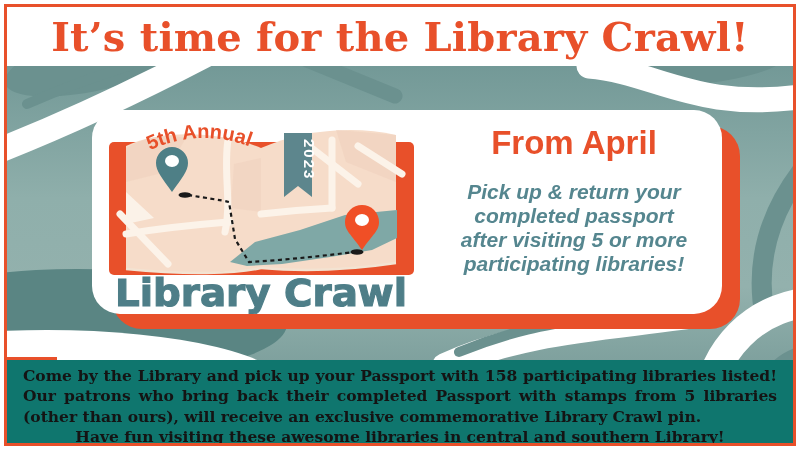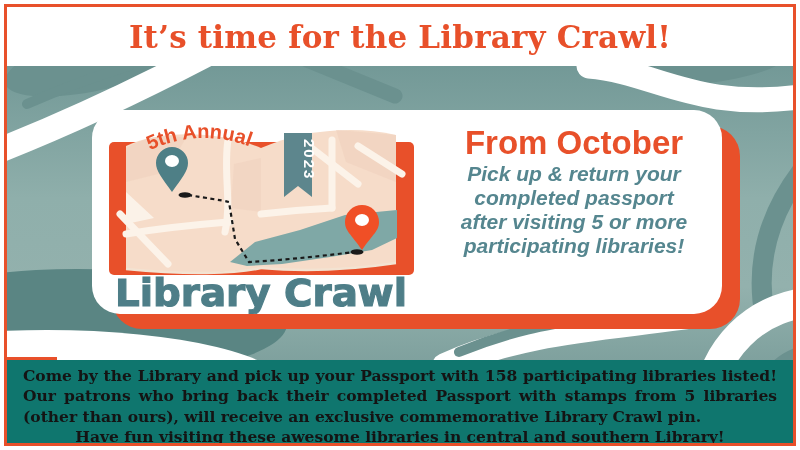--- a/index.html
+++ b/index.html
@@ -3,35 +3,35 @@
 <meta charset="utf-8">
 <style>
   html,body{margin:0;padding:0;background:#ffffff;}
   .stage{position:relative;width:800px;height:450px;background:#ffffff;overflow:hidden;
          font-family:"Liberation Sans",sans-serif;}
   .outer-border{position:absolute;left:4px;top:4px;right:4px;bottom:4px;
                 border:3px solid #e8502a;z-index:50;pointer-events:none;}
   
   .banner{position:absolute;left:7px;top:7px;width:786px;height:59px;background:#fff;
           display:flex;align-items:center;justify-content:center;z-index:2;}
-  .banner-title{font-family:"DejaVu Serif",serif;font-weight:bold;font-size:31px;
+  .banner-title{font-family:"DejaVu Serif",serif;font-weight:bold;font-size:40px;
                 color:#e8502a;letter-spacing:.2px;white-space:nowrap;text-align:center;}
   
   .teal-band{position:absolute;left:7px;top:66px;width:786px;height:294px;z-index:1;overflow:hidden;}
   .teal-band svg{position:absolute;left:0;top:0;width:100%;height:100%;}
   
   .card-shadow{position:absolute;left:112px;top:126px;width:628px;height:203px;
                background:#e8502a;border-radius:30px;z-index:10;}
   .card{position:absolute;left:92px;top:110px;width:630px;height:204px;background:#ffffff;
         border-radius:28px;z-index:11;}
   .map-svg{position:absolute;left:14px;top:12px;}
   .card-right{position:absolute;left:338px;top:16px;width:288px;text-align:center;}
   .date-heading{font-family:"Liberation Sans",sans-serif;font-weight:bold;font-size:33px;
                 line-height:1.06;color:#e8502a;}
-  .pitch{margin-top:1px;font-family:"Liberation Sans",sans-serif;font-weight:bold;
+  .pitch{margin-top:19px;font-family:"Liberation Sans",sans-serif;font-weight:bold;
          font-style:italic;font-size:21px;line-height:1.14;color:#55868f;white-space:pre-line;}
   
   .footer{position:absolute;left:7px;top:360px;width:786px;height:83px;background:#0f766e;z-index:5;}
   .footer-accent{position:absolute;left:0;top:-3px;width:50px;height:3px;background:#e8502a;}
   .footer-text{padding:6px 16px 0 16px;font-family:"DejaVu Serif",serif;font-weight:bold;
                color:#141414;font-size:15.5px;line-height:1.32;}
   .footer-text .para{text-align:justify;}
   .footer-text .closing{text-align:center;}
 </style>
 </head>
@@ -129,21 +129,21 @@
         </defs>
       <text font-family="Liberation Sans, sans-serif" font-size="20" font-weight="bold" fill="#e8502a">
         <textPath href="#annualArc" startOffset="4">5th Annual</textPath>
       </text>
 
       <text x="155" y="184" text-anchor="middle" font-family="DejaVu Sans, sans-serif" font-size="37" font-weight="bold" fill="#4e7e88" stroke="#4e7e88" stroke-width="1.1" textLength="292" lengthAdjust="spacingAndGlyphs">Library Crawl</text>
     </svg>
 
     <div class="card-right">
       <div class="date-heading">
-        <div>From October</div>
+        <div>From April</div>
       </div>
       <div class="pitch">Pick up &amp; return your
 completed passport
 after visiting 5 or more
 participating libraries!</div>
     </div>
   </div>
 
   <div class="footer">
     <div class="footer-accent"></div>

